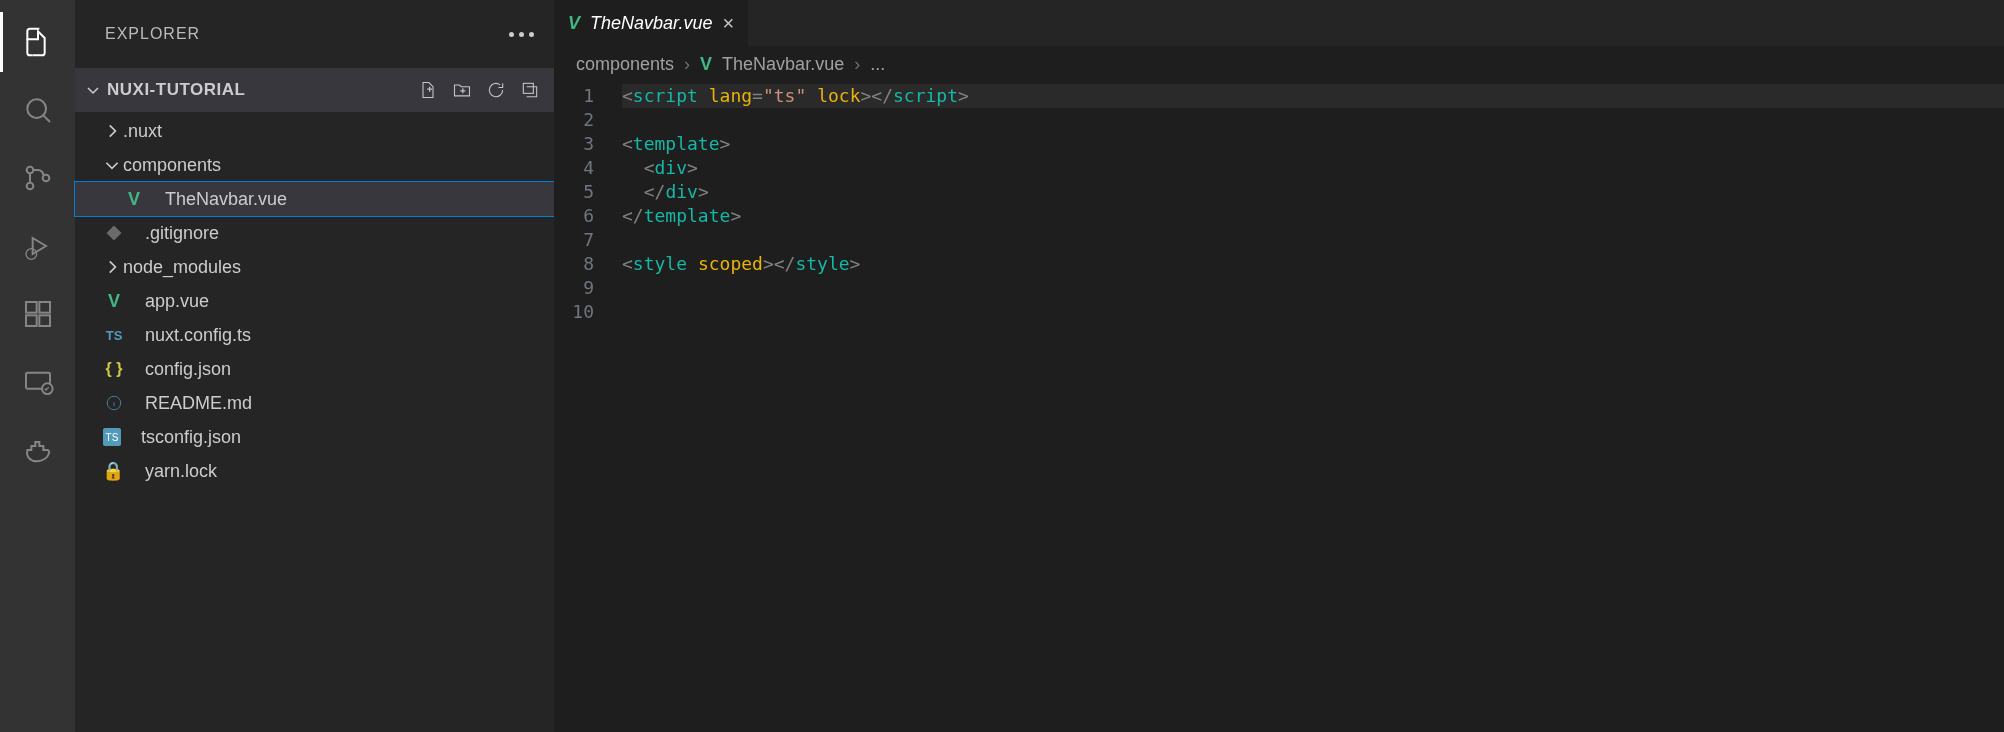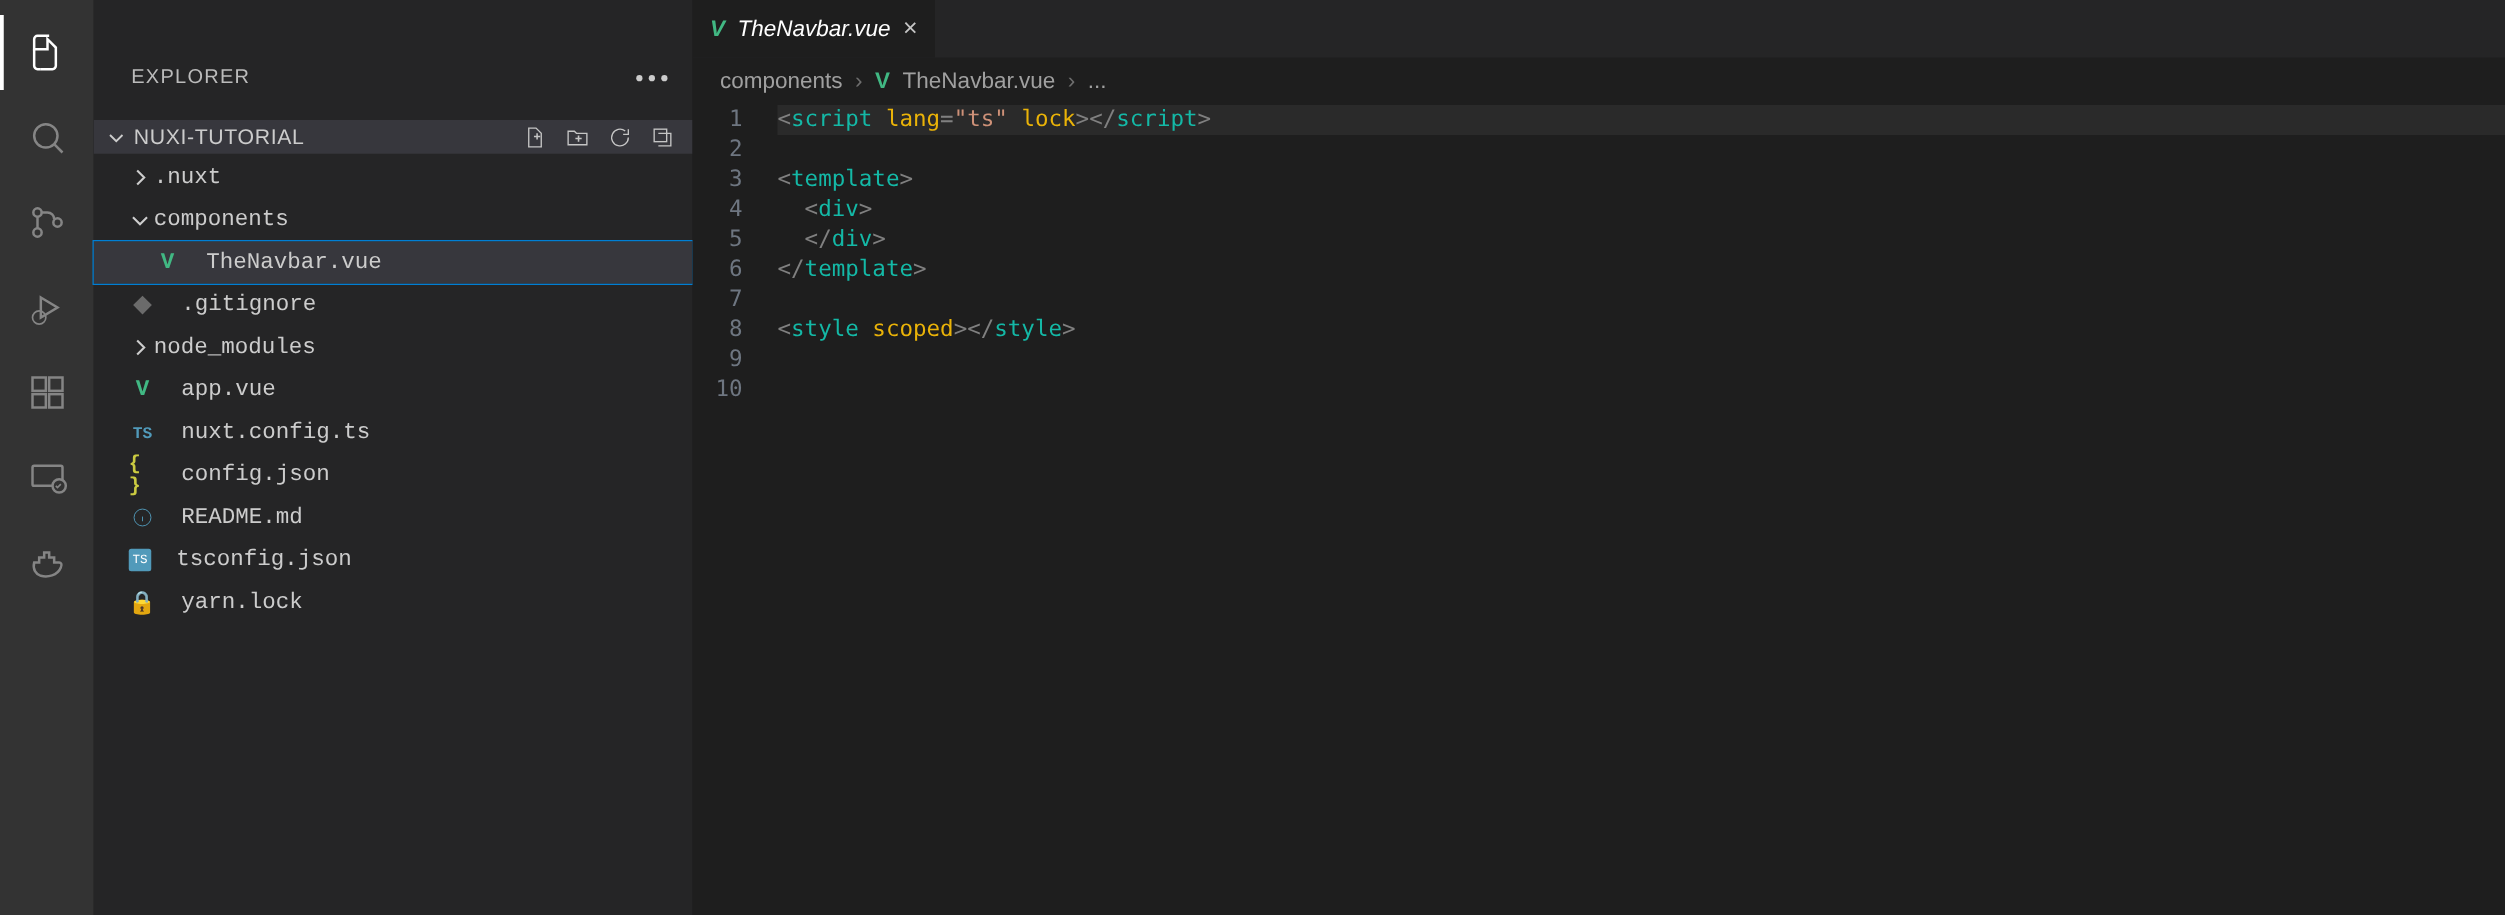--- a/index.html
+++ b/index.html
@@ -47,38 +47,37 @@
 }
 .sidebar-header {
   height: 68px;
   display: flex;
   align-items: center;
   justify-content: space-between;
   padding: 0 20px 0 30px;
   font-size: 16px;
   letter-spacing: 1px;
   color: #bbbbbb;
-  margin-top: 28px;
 }
 .more-dots { display: flex; gap: 5px; cursor: pointer;}
 .more-dots span { width: 5px; height: 5px; background: #cccccc; border-radius: 50%; }
 .project-header {
-  height: 27px;
+  height: 44px;
   background: #37373d;
   display: flex;
   align-items: center;
   padding: 0 14px 0 10px;
   font-size: 17px;
-  font-weight: 400;
+  font-weight: 700;
   letter-spacing: 0.5px;
 }
 .project-header .chevron { margin-right: 6px; }
 .project-actions { margin-left: auto; display: flex; gap: 14px; align-items: center;}
 .project-actions svg { width: 20px; height: 20px; stroke: #c5c5c5; fill: none; stroke-width: 1.3; cursor: pointer;}
-.tree { padding: 2px 0; font-family: Liberation Mono, monospace; }
+.tree { padding: 2px 0; }
 .tree-item {
   height: 34px;
   display: flex;
   align-items: center;
   font-size: 18px;
   color: #cccccc;
   cursor: pointer;
 }
 .tree-item.depth1 { padding-left: 28px; }
 .tree-item.depth2 { padding-left: 48px; }

